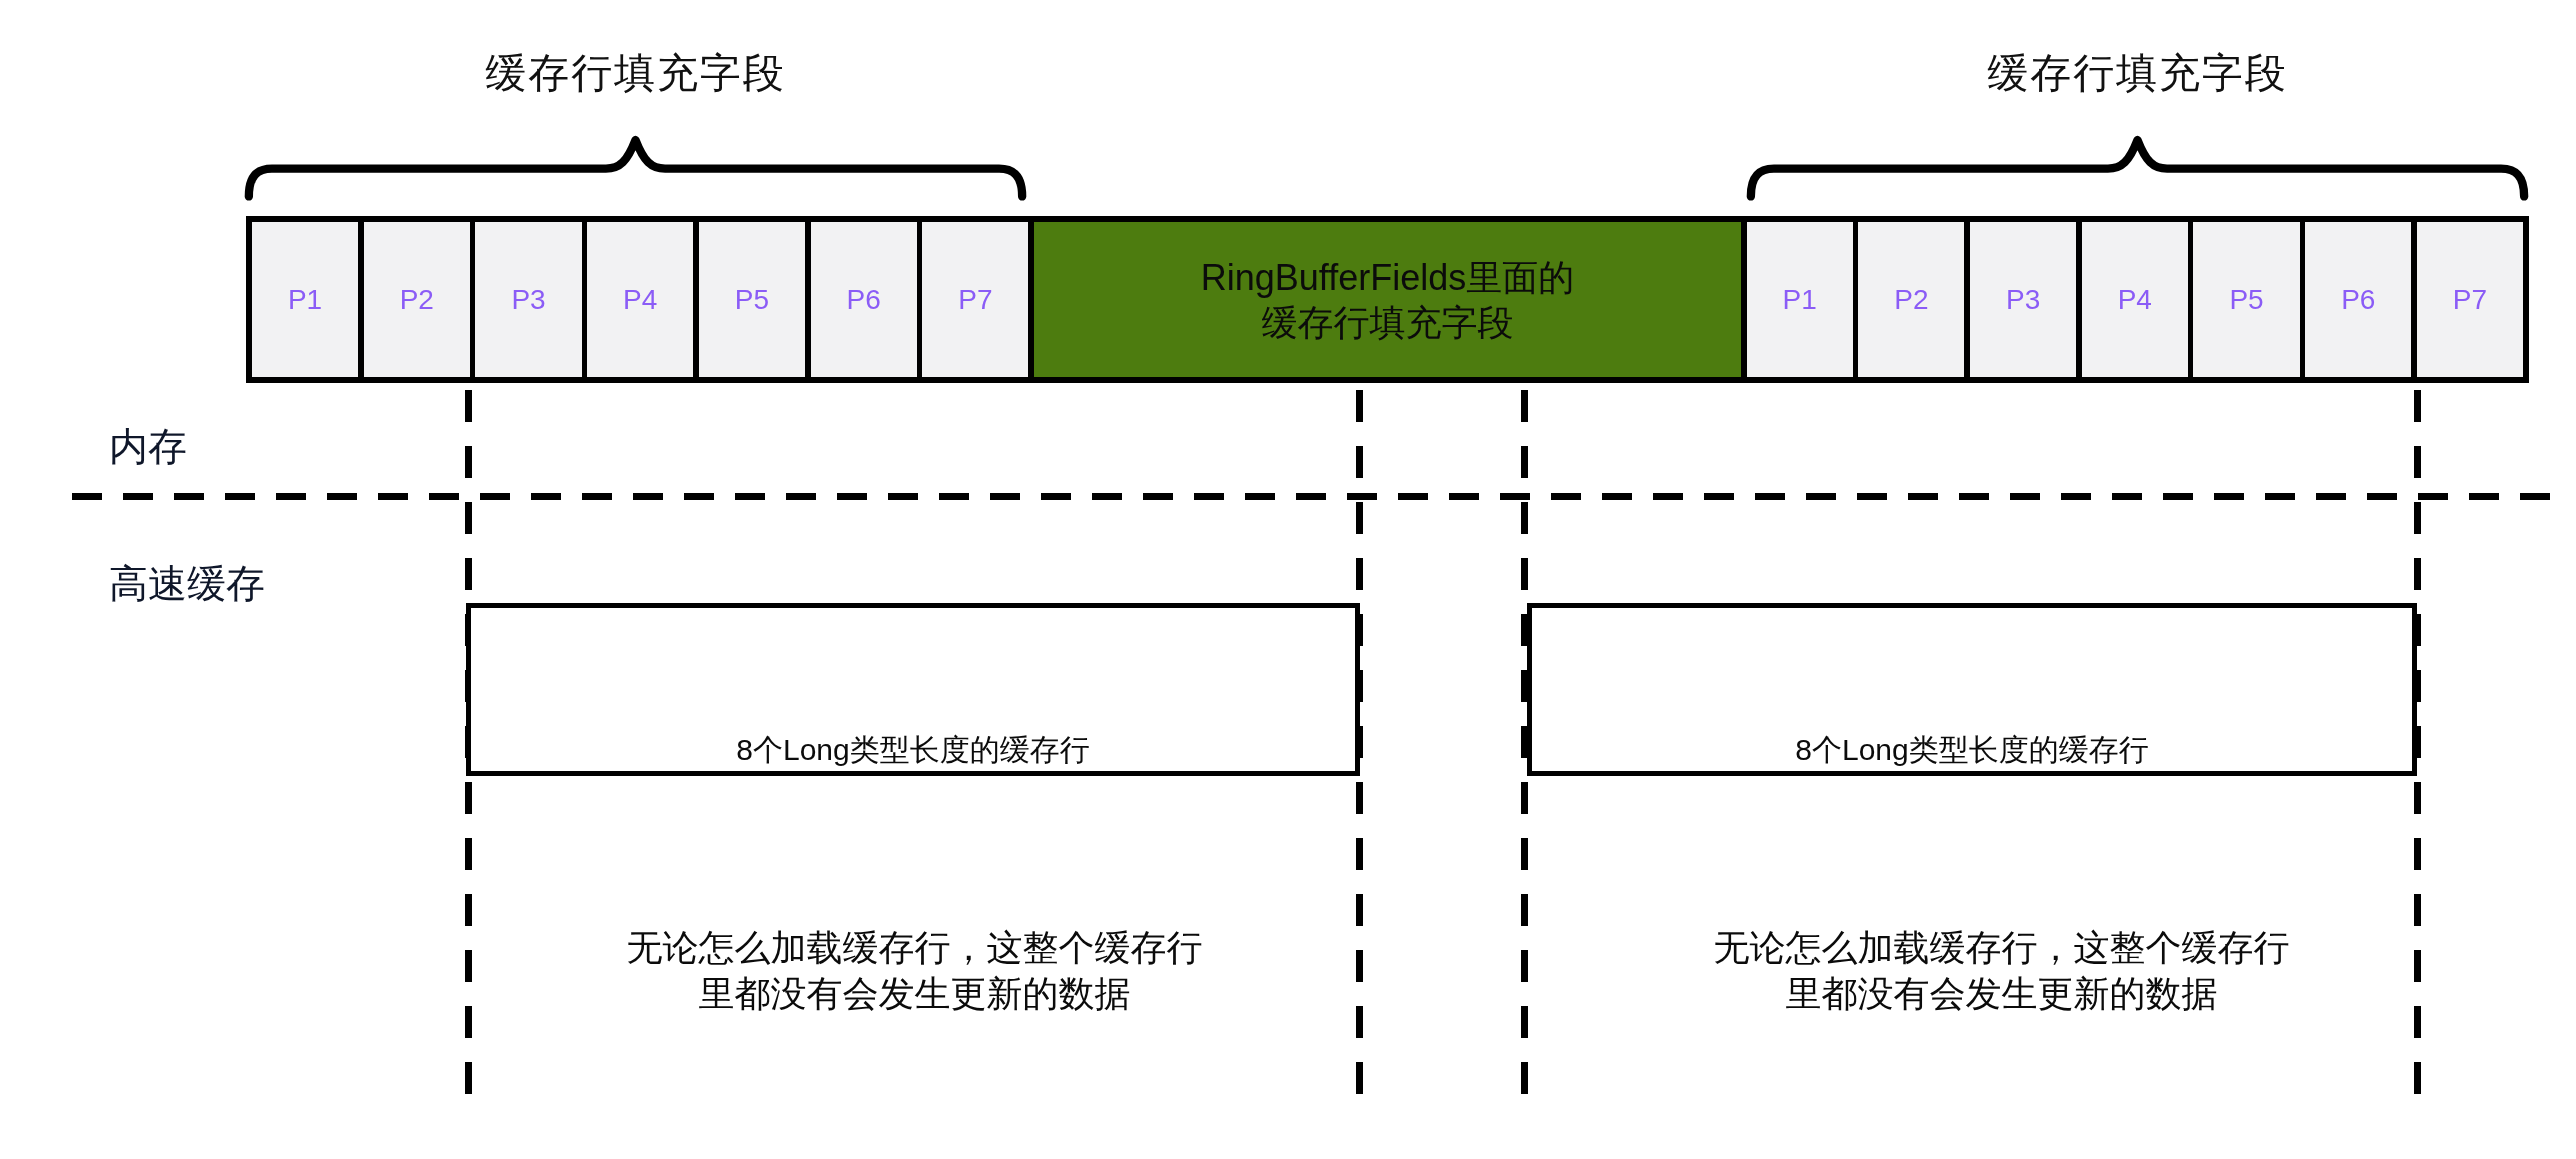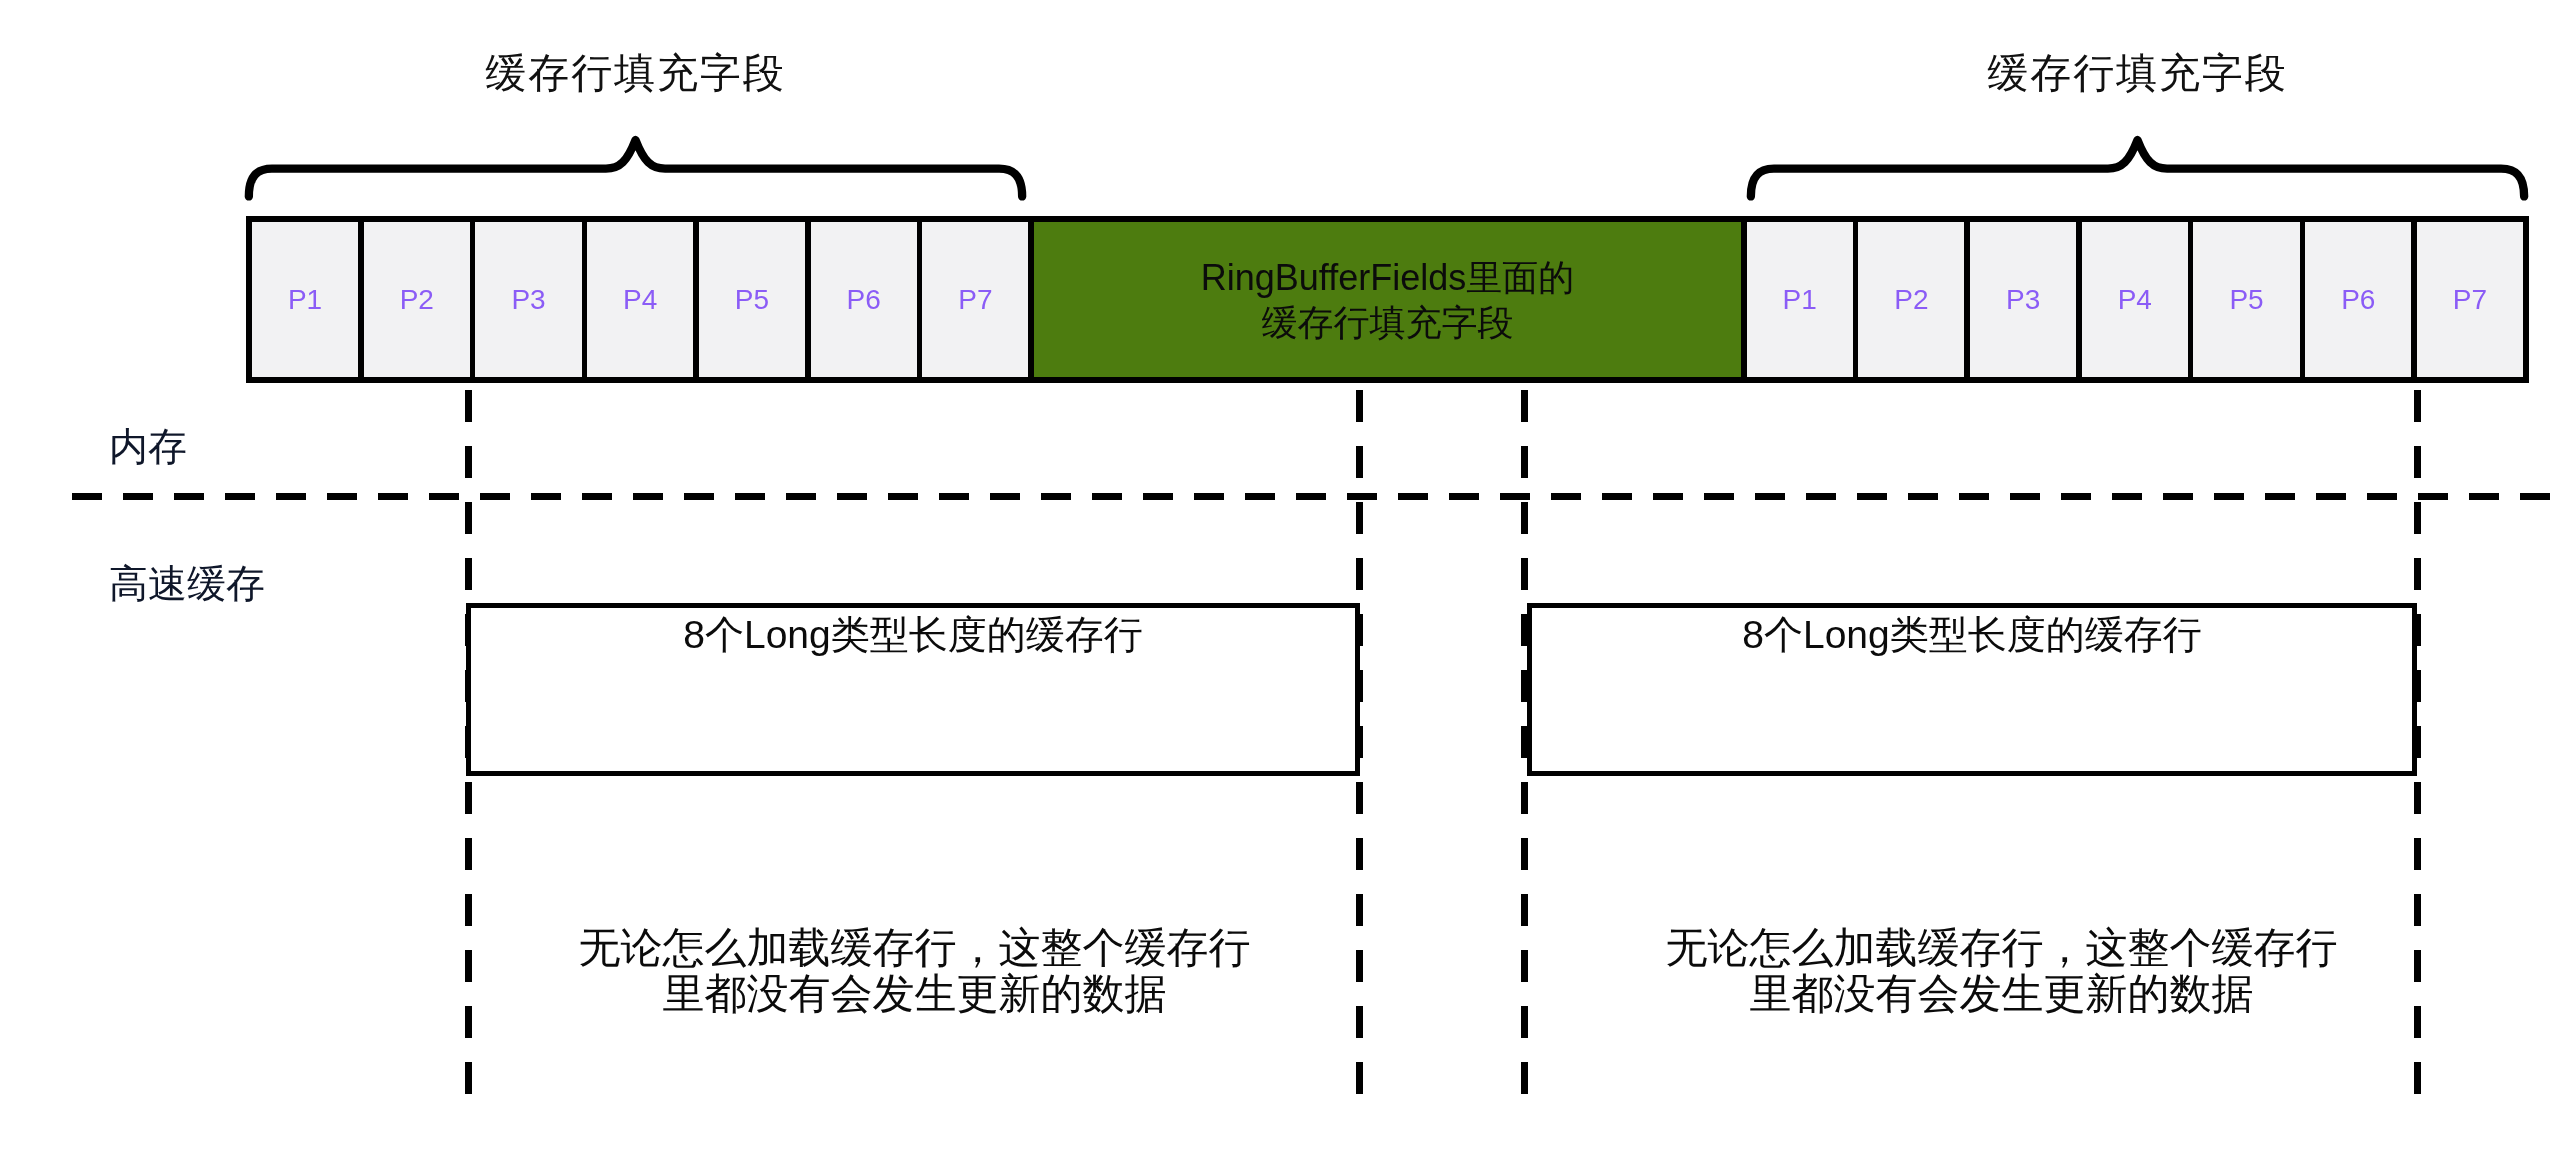--- a/index.html
+++ b/index.html
@@ -70,31 +70,31 @@
     width: 7.4px;
     background: repeating-linear-gradient(180deg, #000 0 32px, transparent 32px 56px);
   }
 
   
   .cacheline-box {
     border: 5.6px solid #000;
     background: #fff;
     box-sizing: border-box;
     display: flex;
-    align-items: flex-start;
+    align-items: flex-end;
     justify-content: center;
-    font-size: 39px;
+    font-size: 30px;
     color: #0b0b0b;
     z-index: 3;
     white-space: nowrap;
   }
 
   
   .note {
-    font-size: 42px;
+    font-size: 36px;
     line-height: 46px;
     color: #0b0b0b;
     text-align: center;
     white-space: nowrap;
   }
 </style>
 </head>
 <body>
 
 <div id="canvas">

